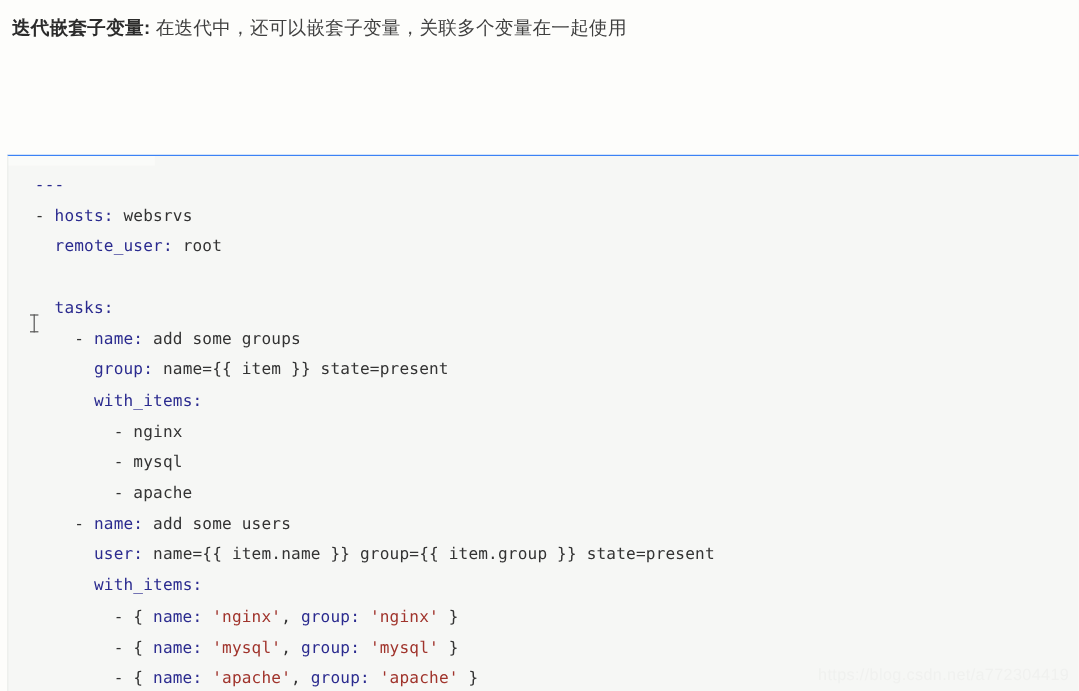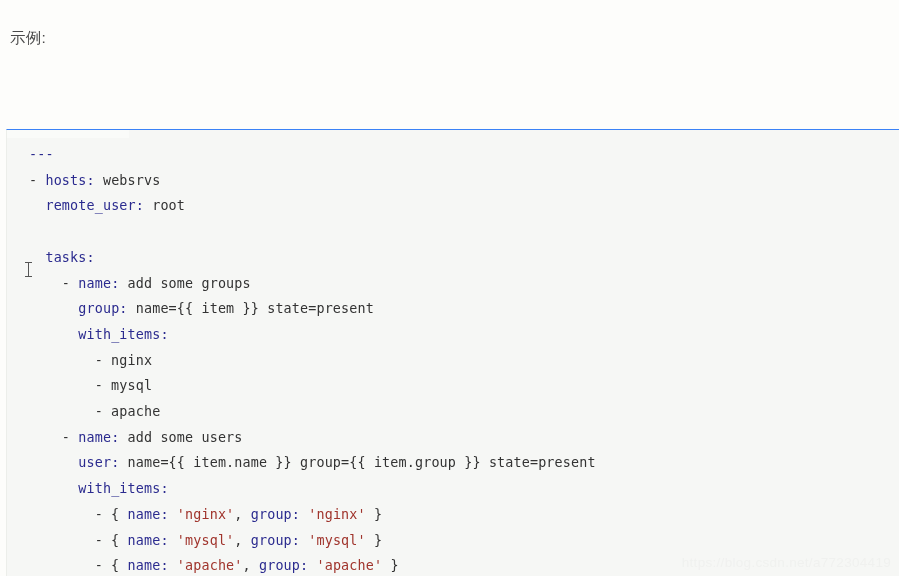--- a/index.html
+++ b/index.html
@@ -98,21 +98,23 @@
     font-family: "Liberation Sans", "DejaVu Sans", sans-serif;
     color: #f0f1ef;
     letter-spacing: 0.3px;
     user-select: none;
   }
 </style>
 </head>
 <body>
 
 <div class="prose">
-  <div class="para para-2">示例:</div>
+  <div class="para para-1">
+    <span class="lead">迭代嵌套子变量:</span><span> 在迭代中，还可以嵌套子变量，关联多个变量在一起使用</span>
+  </div>
 </div>
 
 <div class="code-wrap">
   <div class="code-tab"></div>
   <pre class="code"><code id="code-render"><span class="k">---</span>
 <span class="t">- </span><span class="k">hosts:</span><span class="t"> websrvs</span>
 <span class="t">  </span><span class="k">remote_user:</span><span class="t"> root</span>
 <span class="blank">
 </span><span class="t">  </span><span class="k">tasks:</span>
 <span class="t">    - </span><span class="k">name:</span><span class="t"> add some groups</span>

